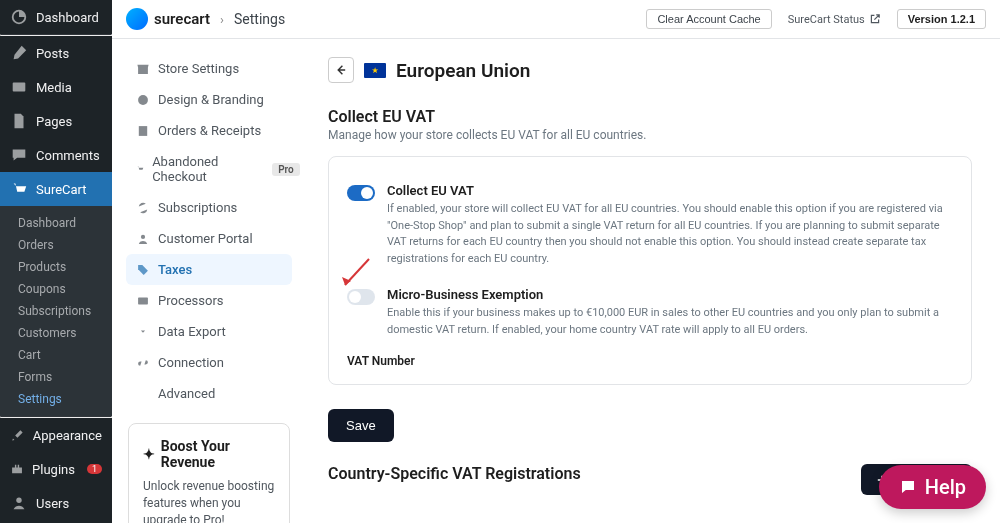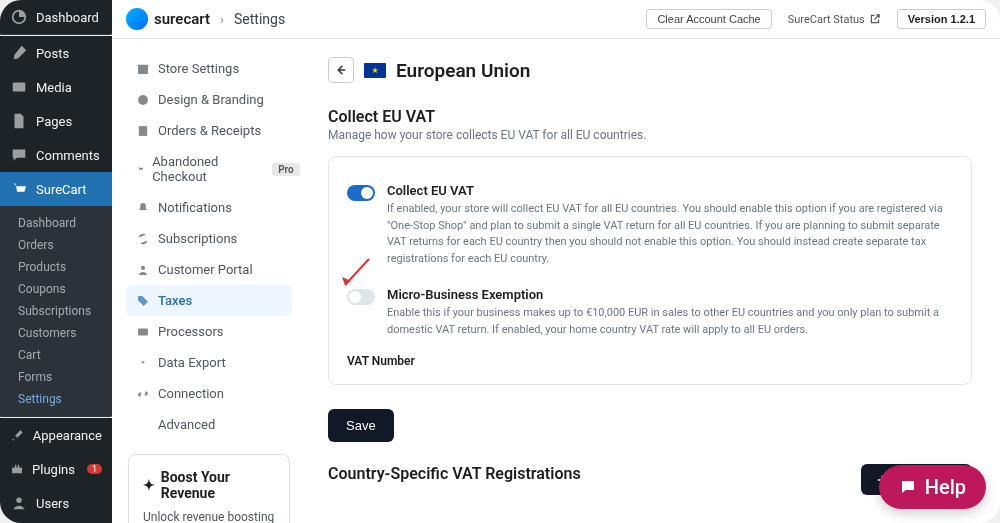--- a/index.html
+++ b/index.html
@@ -1,17 +1,17 @@
 <!DOCTYPE html>
 <html><head>
   <meta charset="utf-8">
   <style>
     * { box-sizing: border-box; margin: 0; padding: 0; }
     body { font-family: -apple-system, BlinkMacSystemFont, "Segoe UI", Roboto, sans-serif; font-size: 13px; color: #1e1e1e; background: #f0f0f1; }
-    .app { display: flex; height: 523px; width: 1000px; overflow: hidden; border-radius: 21px; }
+    .app { display: flex; height: 523px; width: 1000px; overflow: hidden; }
     
     
     .wp-sidebar { width: 112px; background: #1d2327; color: #fff; flex-shrink: 0; display: flex; flex-direction: column; font-size: 13px; overflow: hidden; }
     .wp-item { display: flex; align-items: center; gap: 8px; padding: 8px 10px; color: #f0f0f1; cursor: pointer; }
     .wp-item.active { background: #2271b1; color: #fff; }
     .wp-item .ico { width: 18px; height: 18px; opacity: 0.6; display: flex; align-items: center; justify-content: center; }
     .wp-item.active .ico { opacity: 1; }
     .wp-sub { background: #2c3338; padding: 6px 0 6px 10px; font-size: 12px; color: #a7aaad; }
     .wp-sub .sitem { padding: 4px 8px; cursor: pointer; }
     .wp-sep { border-top: 1px solid #32373c; margin: 0; }
@@ -216,26 +216,20 @@
             <span>Orders &amp; Receipts</span>
           </div>
         <div class="snav-item row">
             <span style="display:flex;gap:8px;align-items:center">
               <svg class="sic" viewBox="0 0 20 20" fill="currentColor">
                 <path d="M4 4h2l2 8h8l2-5H7"></path>
               </svg>
               <span>Abandoned Checkout</span>
             </span>
             <span class="pro">Pro</span>
-          </div>
-        <div class="snav-item">
-            <svg class="sic" viewBox="0 0 20 20" fill="currentColor">
-              <path d="M10 3a4 4 0 014 4v4l2 2H4l2-2V7a4 4 0 014-4z"></path>
-            </svg>
-            <span>Notifications</span>
           </div>
         <div class="snav-item">
             <svg class="sic" viewBox="0 0 20 20" fill="currentColor">
               <path d="M4 8a6 6 0 0110-4M16 12a6 6 0 01-10 4"></path>
             </svg>
             <span>Subscriptions</span>
           </div>
         <div class="snav-item">
             <svg class="sic" viewBox="0 0 20 20" fill="currentColor">
               <circle cx="10" cy="7" r="3"></circle>

